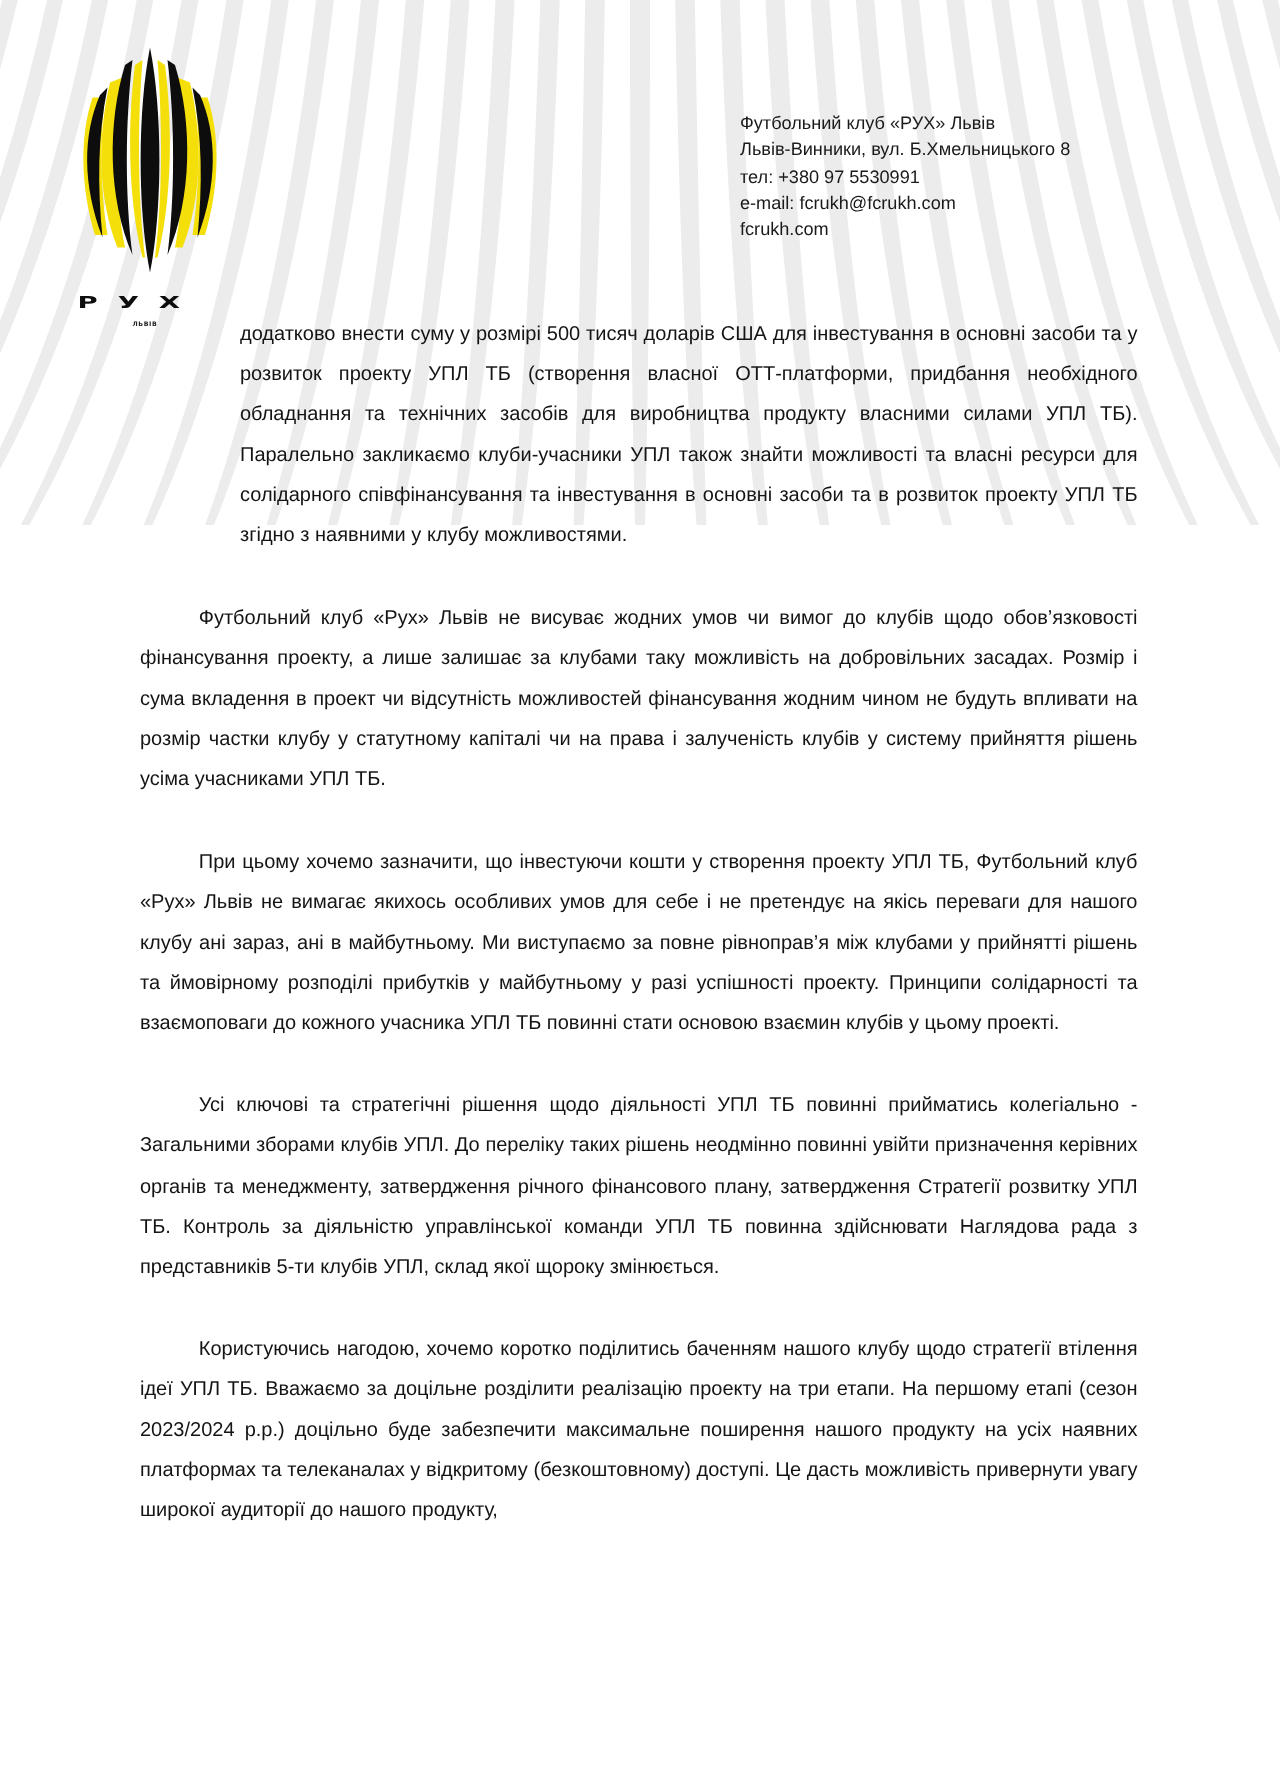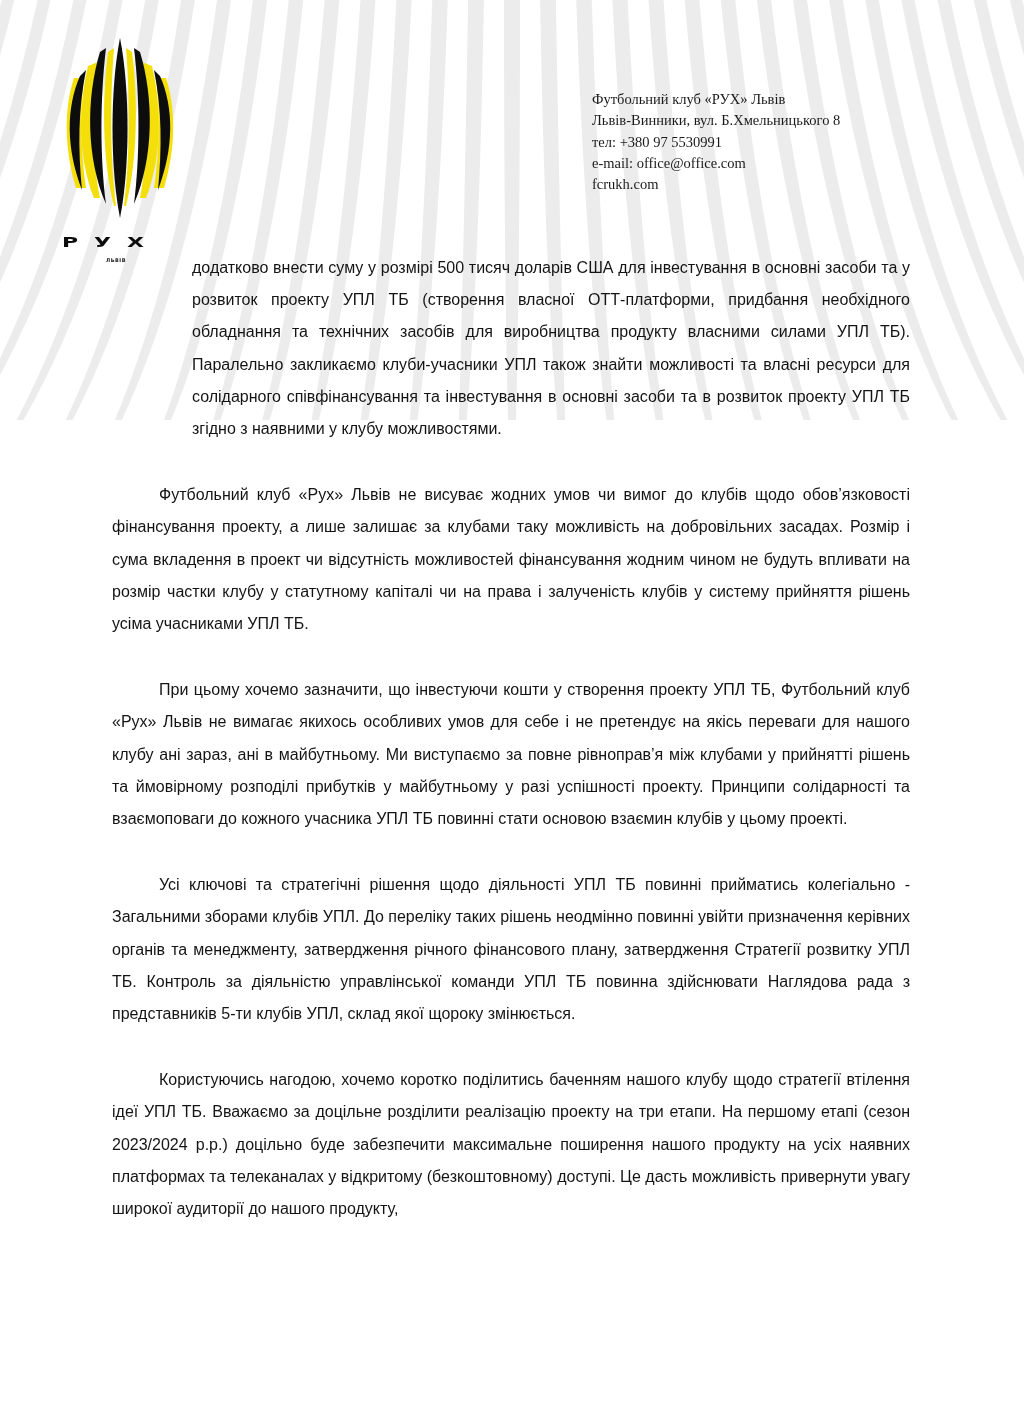--- a/index.html
+++ b/index.html
@@ -27,21 +27,21 @@
   .wordmark-sub {
     position: absolute; left: 106px; top: 257px;
     font-family: "DejaVu Sans", sans-serif; font-weight: bold;
     font-size: 5px; letter-spacing: 0.5px; color: #222; z-index: 2;
   }
   
   .contact {
     position: absolute; left: 592px; top: 89px; z-index: 2;
     font-family: "Liberation Sans", sans-serif; font-size: 14.5px; line-height: 21.3px; color: #1a1a1a;
   }
-  .contact div { white-space: nowrap; font-family: Liberation Serif, serif; }
+  .contact div { white-space: nowrap; }
   
   .content {
     position: absolute; left: 112px; top: 252px; width: 798px; z-index: 2;
     font-family: "Liberation Sans", sans-serif; font-size: 16px; line-height: 32.2px; color: #141414;
   }
   .para { text-align: justify; margin: 0 0 30px 0; }
   .para.cont { margin-left: 80px; text-indent: 0; }
   .para.indent { text-indent: 47px; margin-top: 34px; }
 </style>
 </head>
@@ -102,21 +102,21 @@
     <path d="M60 0 C50 50 50 130 60 180 C70 130 70 50 60 0 Z" fill="#0d0d0d"></path>
   </svg>
 </div>
 <div class="wordmark">РУХ</div>
 <div class="wordmark-sub">ЛЬВІВ</div>
 
 <div class="contact">
   <div>Футбольний клуб «РУХ» Львів</div>
   <div>Львів-Винники, вул. Б.Хмельницького 8</div>
   <div>тел: +380 97 5530991</div>
-  <div>e-mail: office@office.com</div>
+  <div>e-mail: fcrukh@fcrukh.com</div>
   <div>fcrukh.com</div>
 </div>
 
 <div class="content">
   <p class="para cont">додатково внести суму у розмірі 500 тисяч доларів США для інвестування в основні засоби та у розвиток проекту УПЛ ТБ (створення власної ОТТ-платформи, придбання необхідного обладнання та технічних засобів для виробництва продукту власними силами УПЛ ТБ). Паралельно закликаємо клуби-учасники УПЛ також знайти можливості та власні ресурси для солідарного співфінансування та  інвестування в основні засоби та в розвиток проекту УПЛ ТБ згідно з наявними у клубу можливостями.</p>
   <p class="para indent">Футбольний клуб «Рух» Львів не висуває жодних умов чи вимог до клубів щодо обов’язковості  фінансування проекту, а лише залишає за клубами таку можливість на добровільних засадах. Розмір і сума вкладення в проект чи відсутність можливостей фінансування жодним чином не будуть впливати на розмір частки клубу у статутному капіталі чи на права і залученість клубів у систему прийняття рішень усіма учасниками УПЛ ТБ.</p>
   <p class="para indent">При цьому хочемо зазначити, що інвестуючи кошти у створення проекту УПЛ ТБ, Футбольний клуб «Рух» Львів не вимагає якихось особливих умов для себе і не претендує на якісь переваги для нашого клубу ані зараз, ані в майбутньому. Ми виступаємо за повне рівноправ’я між клубами у прийнятті рішень та ймовірному розподілі прибутків у майбутньому у разі успішності проекту. Принципи солідарності та взаємоповаги до кожного учасника УПЛ ТБ повинні стати основою взаємин клубів у цьому проекті.</p>
   <p class="para indent">Усі ключові та стратегічні рішення щодо діяльності УПЛ ТБ повинні прийматись колегіально -  Загальними зборами клубів УПЛ. До переліку таких рішень неодмінно повинні увійти призначення керівних органів та менеджменту, затвердження річного фінансового плану, затвердження Стратегії розвитку УПЛ ТБ. Контроль за діяльністю управлінської команди УПЛ ТБ повинна здійснювати Наглядова рада з представників 5-ти клубів УПЛ, склад якої щороку змінюється.</p>
   <p class="para indent">Користуючись нагодою, хочемо коротко поділитись баченням нашого клубу щодо стратегії втілення ідеї  УПЛ ТБ. Вважаємо за доцільне розділити реалізацію проекту на три етапи. На першому етапі (сезон 2023/2024 р.р.) доцільно буде забезпечити максимальне поширення нашого продукту на усіх наявних платформах та телеканалах у відкритому (безкоштовному) доступі. Це дасть можливість привернути увагу широкої аудиторії до нашого продукту,</p>
 </div>

